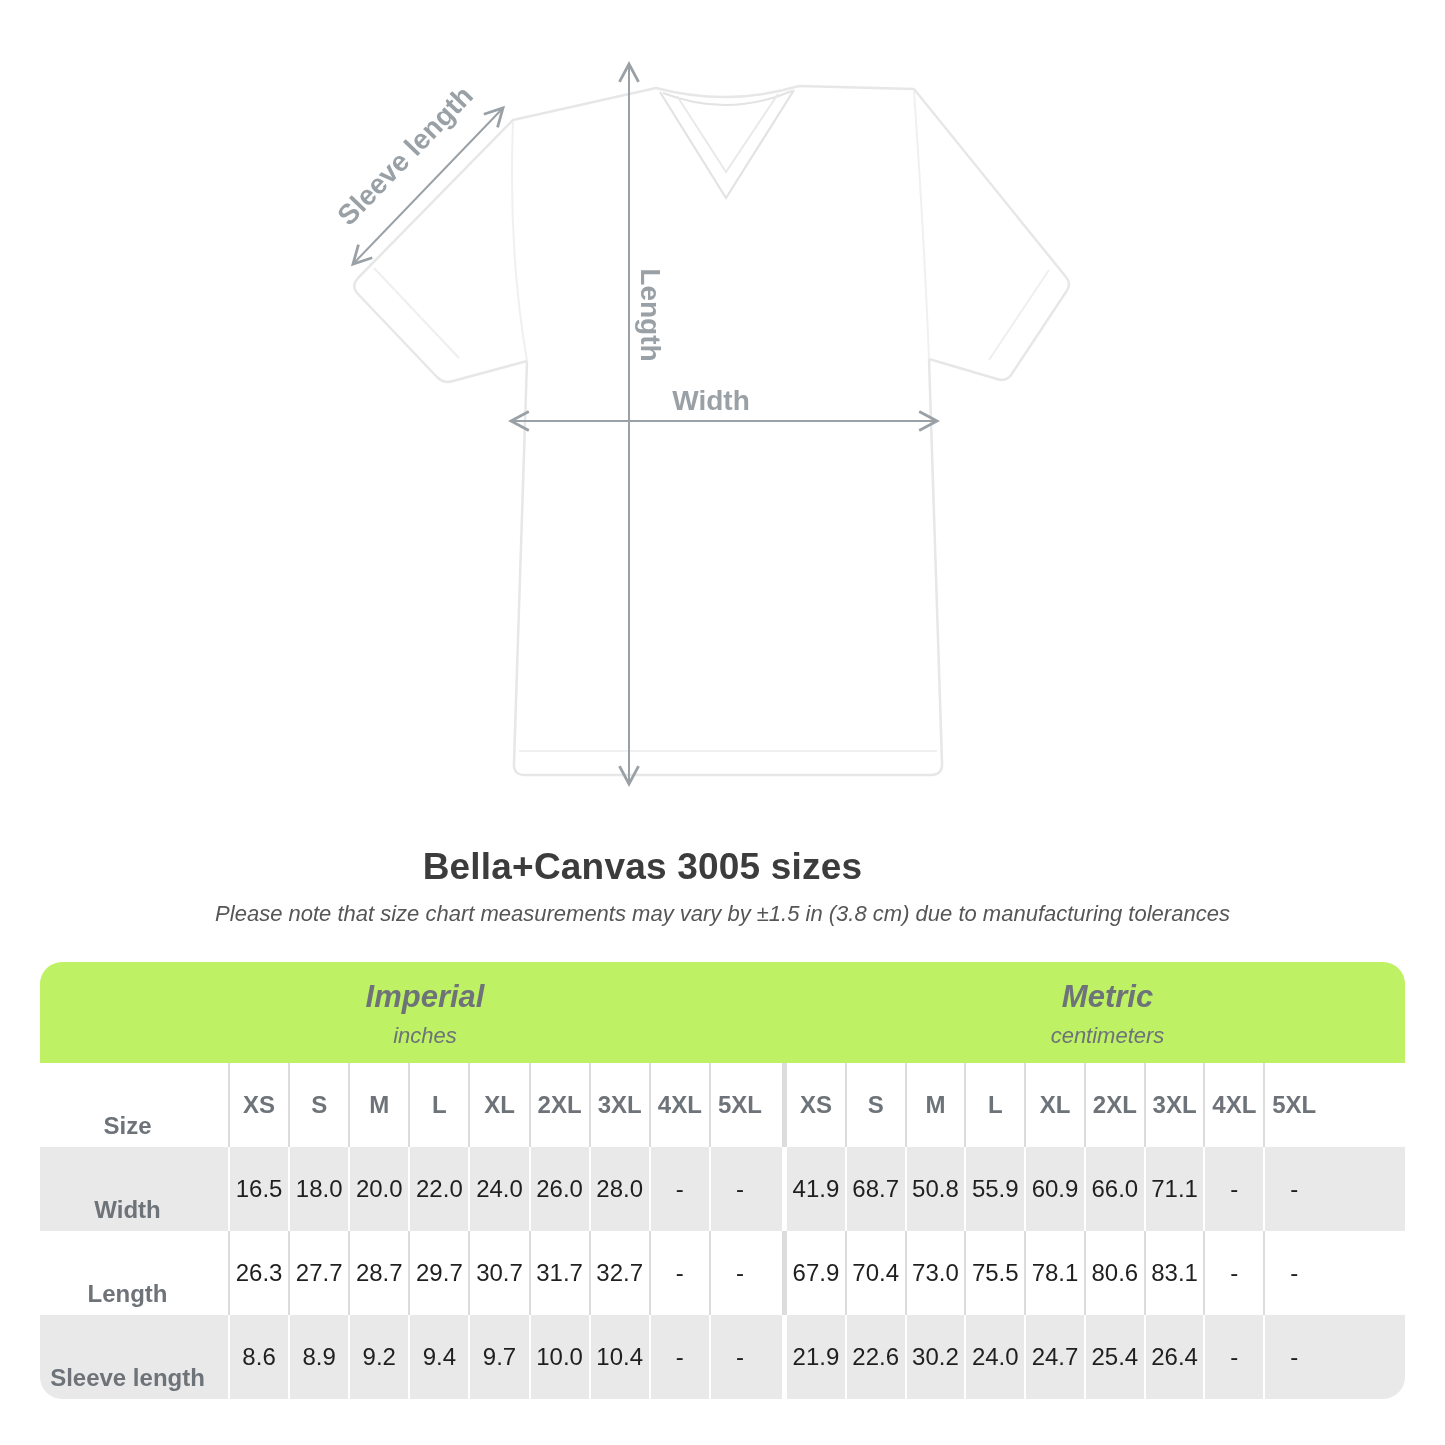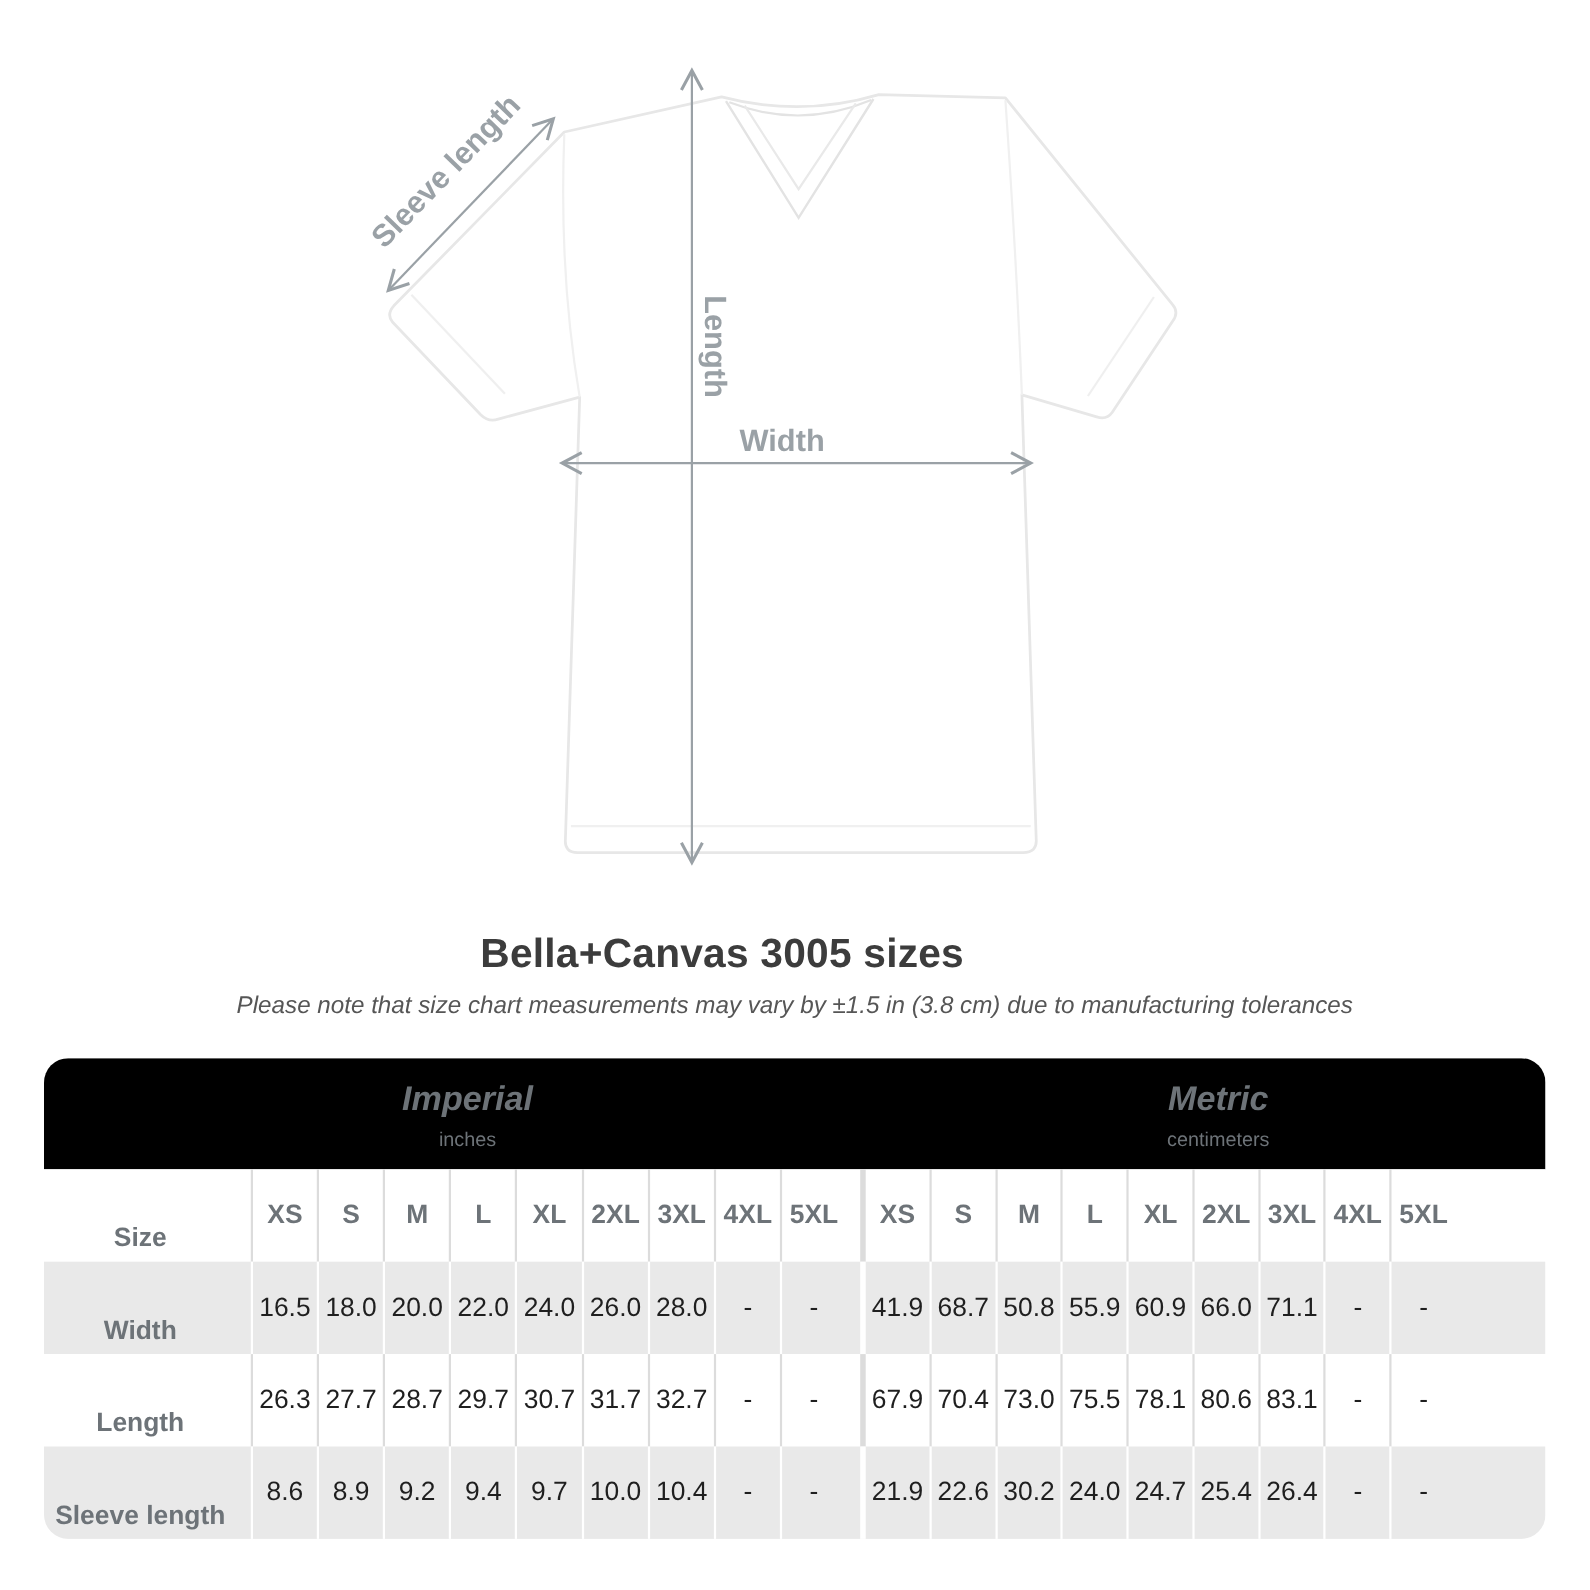--- a/index.html
+++ b/index.html
@@ -4,38 +4,38 @@
 <style>
   html,body{margin:0;padding:0;}
   body{
     width:1445px;height:1445px;background:#ffffff;position:relative;
     font-family:"Liberation Sans", sans-serif;
     -webkit-font-smoothing:antialiased;
   }
   .diagram{position:absolute;left:0;top:0;}
   .page-title{
     position:absolute;top:846px;left:0;width:1285px;text-align:center;
-    font-size:37px;font-weight:bold;color:#3c3c3c;letter-spacing:0.2px;padding-left:14px;
+    font-size:37px;font-weight:bold;color:#3c3c3c;letter-spacing:0.2px;
   }
   .page-subtitle{
     position:absolute;top:901px;left:0;width:1445px;text-align:center;
     font-size:22px;font-style:italic;color:#565656;
   }
   .size-table{
     position:absolute;left:40px;top:962px;width:1365px;
     border-radius:22px;overflow:hidden;
   }
-  .unit-band{height:101px;background:#000000;display:flex;}
+  .unit-band{height:101px;background:#bef264;display:flex;}
   .unit-group{
     width:770px;display:flex;flex-direction:column;align-items:center;
     justify-content:center;color:#6d7378;padding-top:4px;
   }
   .unit-group.metric{width:595px;}
   .unit-name{font-size:31px;font-weight:bold;font-style:italic;line-height:1.1;}
-  .unit-sub{font-size:18px;margin-top:9px;}
+  .unit-sub{font-size:22px;font-style:italic;margin-top:9px;}
   .trow{display:flex;height:84px;}
   .trow.white{--divider:#dcdcdc;background:#ffffff;}
   .trow.gray{--divider:#ffffff;background:#e9e9e9;}
   .cell-label{
     width:175px;display:flex;align-items:center;justify-content:center;
     font-weight:bold;font-size:24px;color:#6d7378;margin-top:41px;
   }
   .cellgroup{width:541px;display:flex;padding-left:13px;}
   .cellgroup .cell{
     flex:1;display:flex;align-items:center;justify-content:center;

